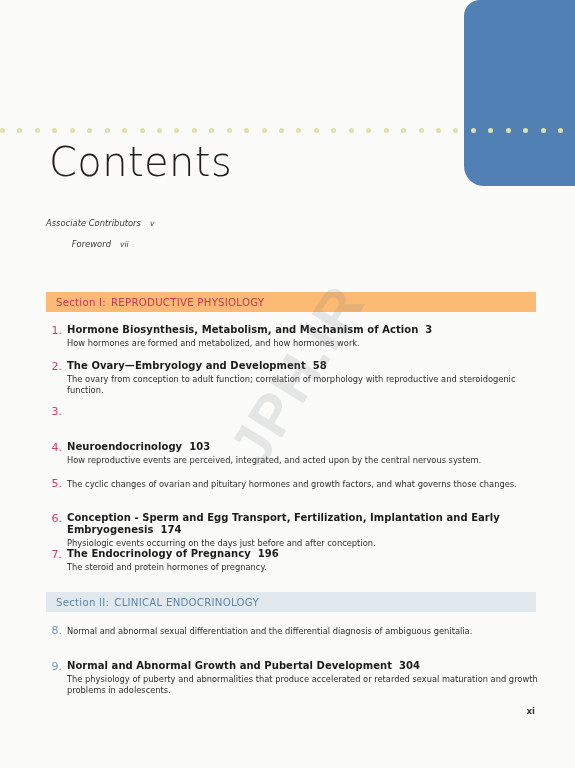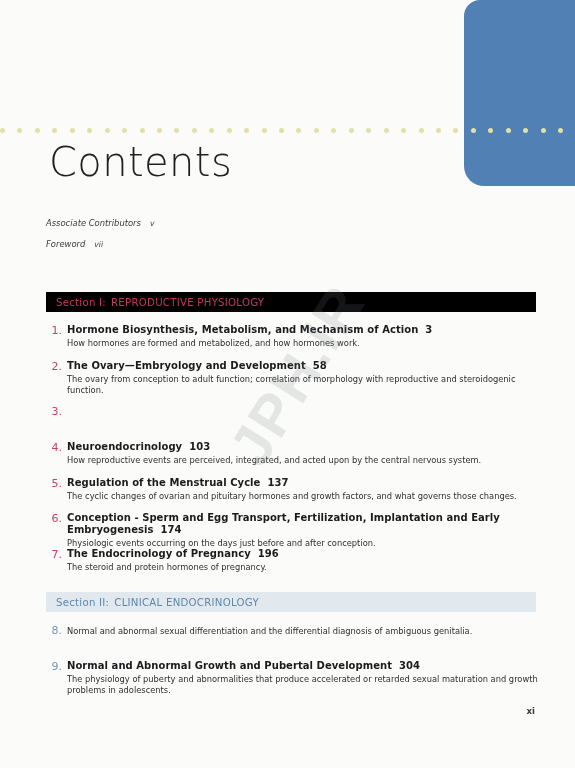--- a/index.html
+++ b/index.html
@@ -89,21 +89,21 @@
   #front-matter {
     position: absolute;
     left: 46px;
     top: 213px;
     font-style: italic;
     font-size: 8.4px;
     color: #3a3a3c;
     line-height: 21px;
     font-family: "DejaVu Sans", sans-serif;
   }
-  #front-matter .fm-row { white-space: nowrap; }
+  #front-matter .fm-row { white-space: nowrap; text-align: center; }
   #front-matter .fm-page { margin-left: 9px; font-size: 7.6px; }
 
   
   .section-bar {
     position: absolute;
     left: 46px;
     width: 490px;
     height: 20px;
     display: flex;
     align-items: center;
@@ -220,21 +220,21 @@
 
   <div id="front-matter">
     <div class="fm-row">
       <span>Associate Contributors</span><span class="fm-page">v</span>
     </div>
     <div class="fm-row">
       <span>Foreword</span><span class="fm-page">vii</span>
     </div>
   </div>
 
-  <div id="section1-bar" class="section-bar pink" style="background: #000000; color: rgb(194, 58, 90);">
+  <div id="section1-bar" class="section-bar pink" style="background: #fdba74; color: rgb(194, 58, 90);">
     <span class="sec-label">Section I:</span>
     <span>REPRODUCTIVE PHYSIOLOGY</span>
   </div>
 
   <div class="chapter pink" style="top:324px;">
     <span class="num" style="color: rgb(200, 65, 106);">1.</span>
     <div class="body">
       <div class="title"><span>Hormone Biosynthesis, Metabolism, and Mechanism of Action</span><span class="pg">3</span></div>
       <div class="desc">How hormones are formed and metabolized, and how hormones work.</div>
     </div>
@@ -258,21 +258,20 @@
     <span class="num" style="color: rgb(200, 65, 106);">4.</span>
     <div class="body">
       <div class="title"><span>Neuroendocrinology</span><span class="pg">103</span></div>
       <div class="desc">How reproductive events are perceived, integrated, and acted upon by the central nervous system.</div>
     </div>
   </div>
 
   <div class="chapter pink" style="top:477px;">
     <span class="num" style="color: rgb(200, 65, 106);">5.</span>
     <div class="body">
-      <div class="title"><span>Regulation of the Menstrual Cycle</span><span class="pg">137</span></div>
       <div class="desc">The cyclic changes of ovarian and pituitary hormones and growth factors, and what governs those changes.</div>
     </div>
   </div>
 
   <div class="chapter pink" style="top:512px;">
     <span class="num" style="color: rgb(200, 65, 106);">6.</span>
     <div class="body">
       <div class="title"><span>Conception - Sperm and Egg Transport, Fertilization, Implantation and Early Embryogenesis</span><span class="pg">174</span></div>
       <div class="desc">Physiologic events occurring on the days just before and after conception.</div>
     </div>

